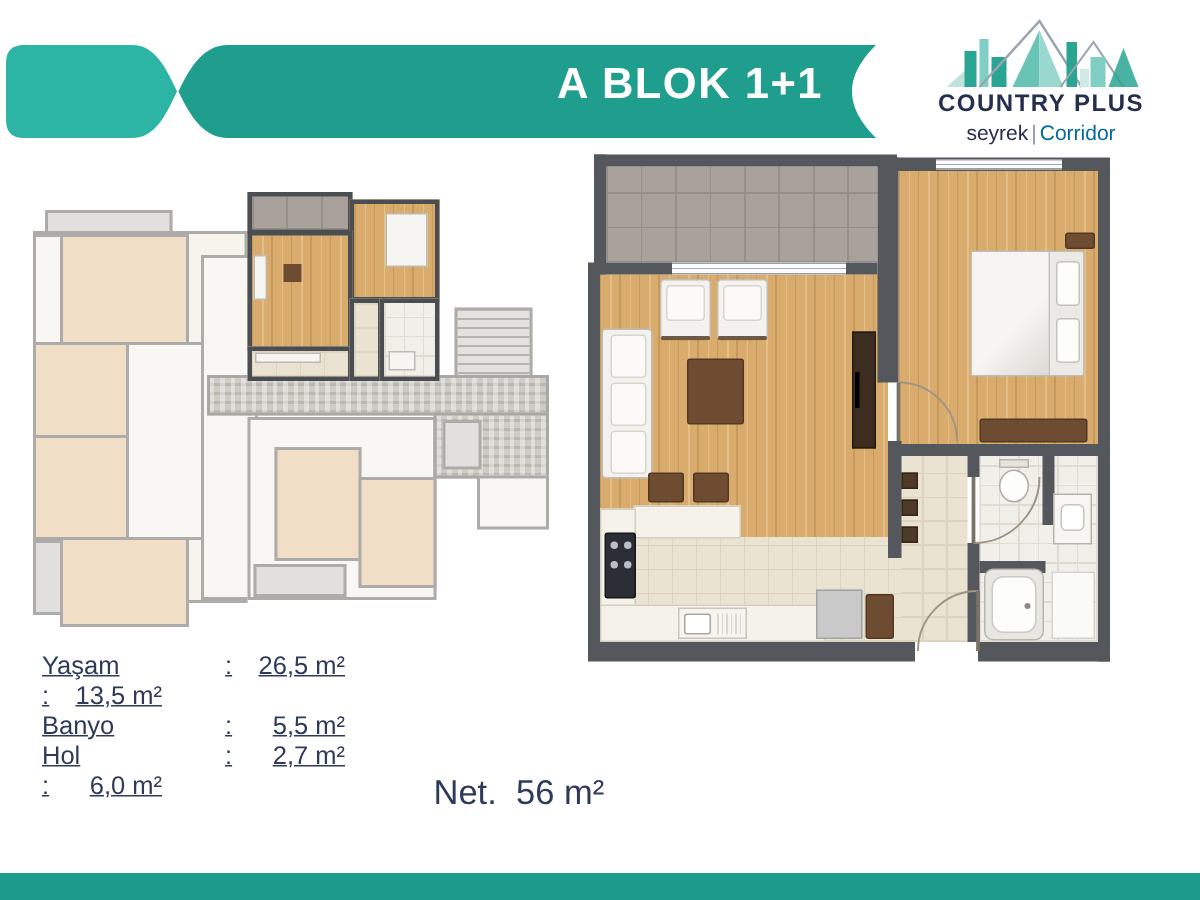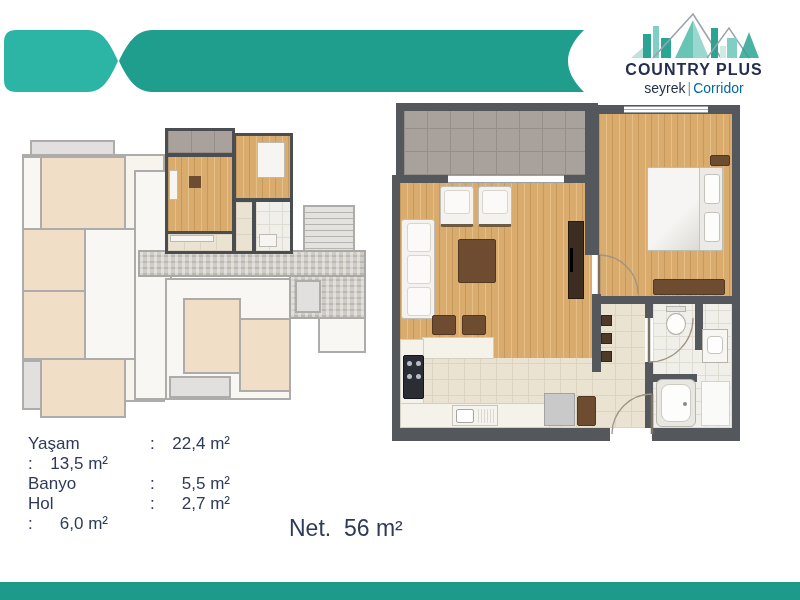--- a/index.html
+++ b/index.html
@@ -15,21 +15,21 @@
   .logo-art{ display:block; margin:0 auto; }
   .logo-name{ font-size:16px; font-weight:bold; color:#262e4f; letter-spacing:1px; margin-top:1px; }
   .logo-tag{ font-size:14px; margin-top:1px; }
   .tag-left{ color:#262e4f; }
   .tag-div{ color:#8a94a0; padding:0 2px; }
   .tag-right{ color:#0369a1; }
   .footer-bar{ position:absolute; left:0; top:582px; width:800px; height:18px; background:#1d9a8a; }
 
   
   .areas{ position:absolute; left:28px; top:434px; color:#2e3a59; font-size:17px; }
-  .arow{ display:flex; height:20px; align-items:flex-end; }
+  .arow{ display:flex; height:20px; align-items:flex-end;text-decoration:underline; }
   .alabel{ width:122px; }
   .asep{ width:14px; }
   .aval{ width:66px; text-align:right; white-space:pre; }
   .summary{ position:absolute; left:289px; top:446px; color:#2e3a59; font-size:23px;
             line-height:33px; white-space:pre; }
 
   
   .abs{ position:absolute; }
   .wall{ position:absolute; background:#54575b; }
   .win{ position:absolute; background:#fdfdfd; border-top:1px solid #9aa0a4; border-bottom:1px solid #9aa0a4;
@@ -95,20 +95,21 @@
 </style>
 </head>
 <body>
 
 <div class="page">
 
   <svg class="ribbon-svg" width="600" height="70" viewBox="0 0 600 70">
     <path d="M16,4 H88 C103,4 110,18 118,35 C110,52 103,66 88,66 H16 Q4,66 4,54 V16 Q4,4 16,4 Z" fill="#2cb5a4"></path>
     <path d="M152,4 H584 C573,15 568,25 568,35 C568,45 573,55 584,66 H152 C136,66 127,52 119,35 C127,18 136,4 152,4 Z" fill="#1f9e8d"></path>
   </svg>
+  <div class="ribbon-title">A BLOK 1+1</div>
 
   <div class="logo">
     <svg class="logo-art" width="150" height="54" viewBox="0 0 150 54">
       <polygon points="12,52 30,36 30,52" fill="#bfe2dd"></polygon>
       <rect x="24" y="28" width="8" height="24" fill="#2aa493"></rect>
       <rect x="34" y="20" width="6" height="32" fill="#7fcfc4"></rect>
       <rect x="42" y="32" width="10" height="20" fill="#2aa493"></rect>
       <path d="M34,52 L74,8 L102,52" fill="none" stroke="#9aa4ae" stroke-width="1.6"></path>
       <polygon points="56,52 74,14 74,52" fill="#58bfae" opacity="0.9"></polygon>
       <polygon points="74,14 74,52 90,52" fill="#9ad8cf"></polygon>
@@ -258,21 +259,21 @@
       <line x1="257" y1="215" x2="257" y2="259" stroke="#7b7266" stroke-width="2.5"></line>
       <path d="M220,331 A40,40 0 0 1 260,291" fill="none" stroke="#a09484" stroke-width="1.3"></path>
       <line x1="260" y1="331" x2="260" y2="291" stroke="#7b7266" stroke-width="2.5"></line>
     </svg>
   </div>
 
   <div class="areas">
     <div class="arow">
       <span class="alabel">Yaşam</span>
       <span class="asep">:</span>
-      <span class="aval">22,4 m²</span>
+      <span class="aval">26,5 m²</span>
     </div>
     <div class="arow">
       <span class="asep">:</span>
       <span class="aval">13,5 m²</span>
     </div>
     <div class="arow">
       <span class="alabel">Banyo</span>
       <span class="asep">:</span>
       <span class="aval">5,5 m²</span>
     </div>

